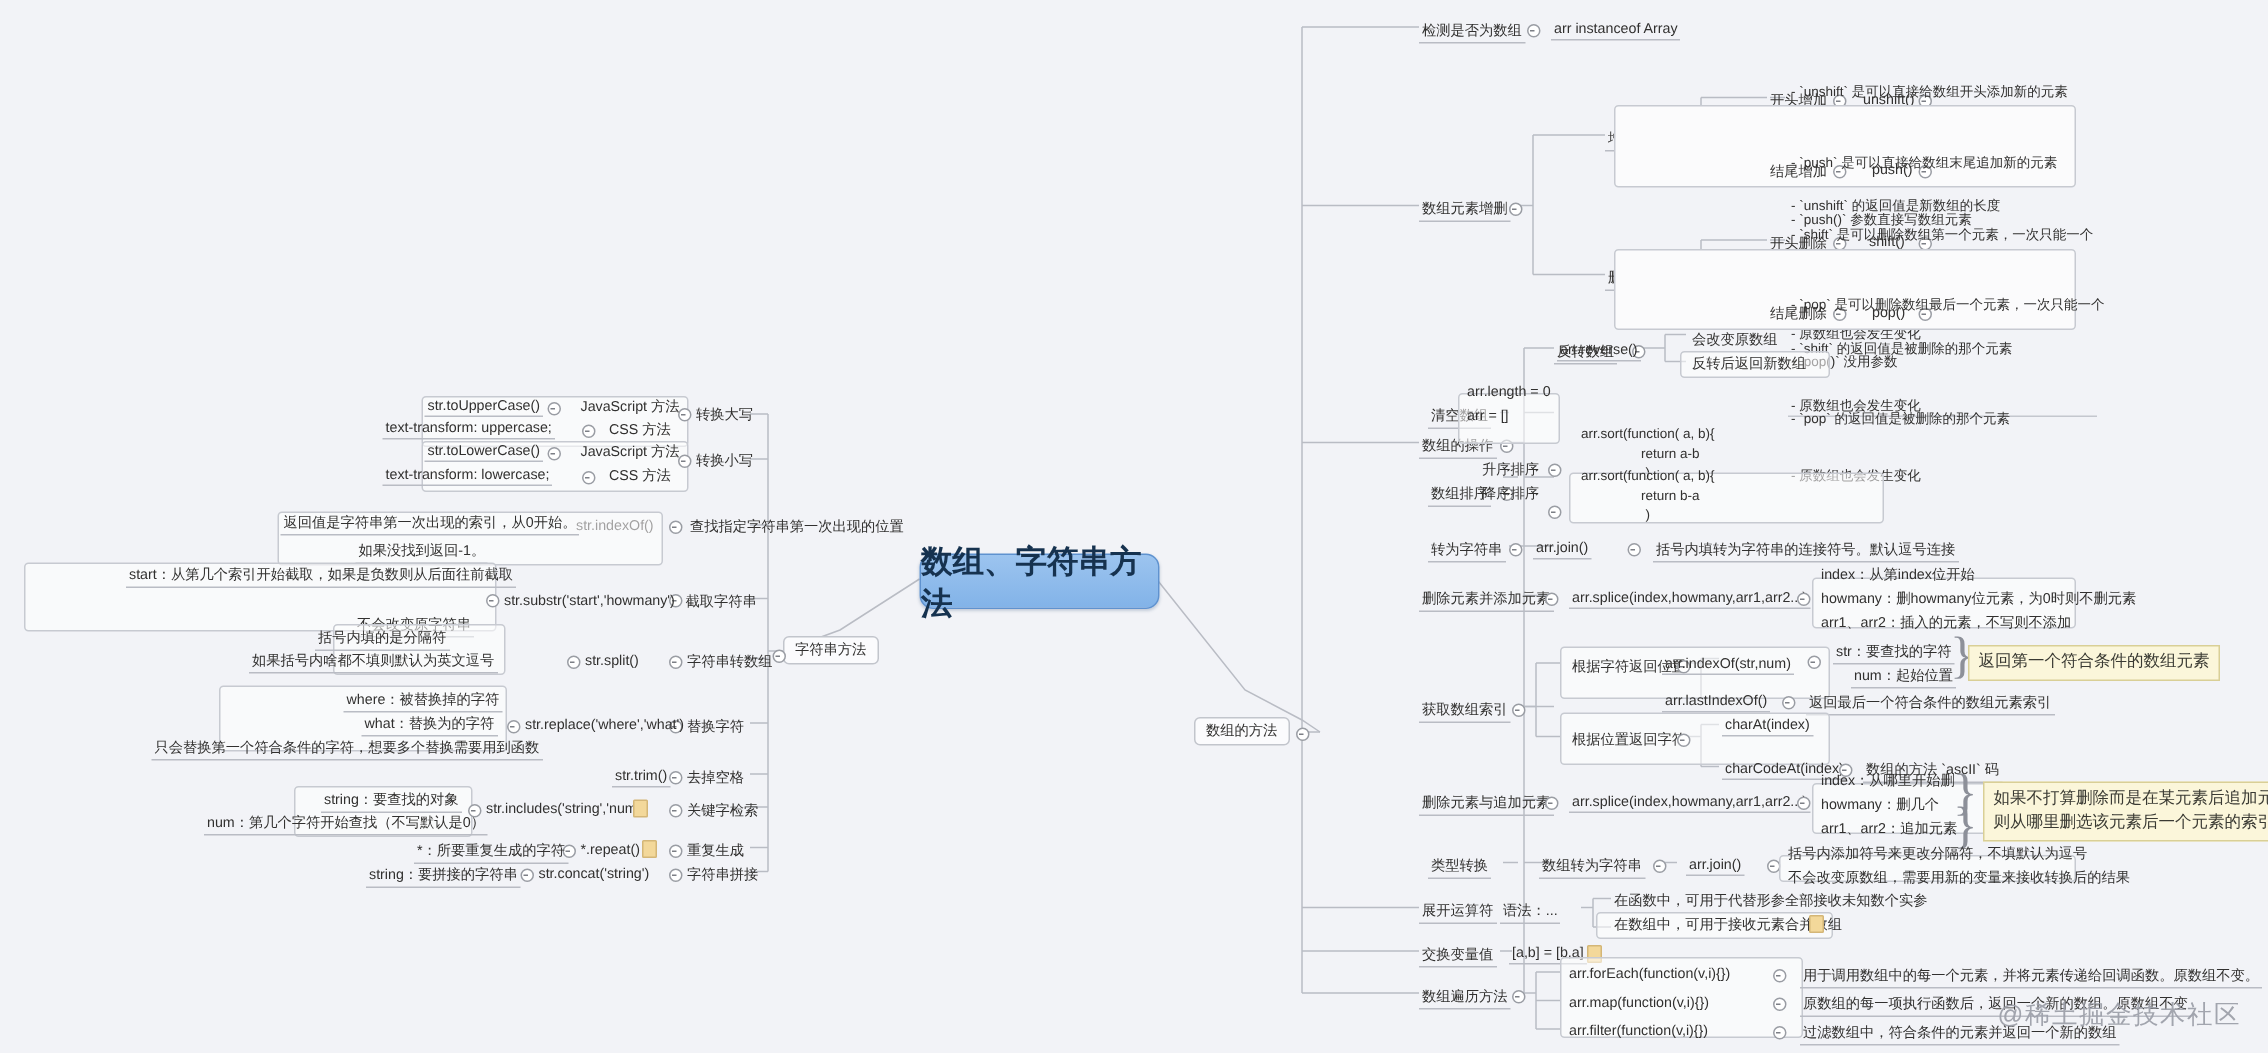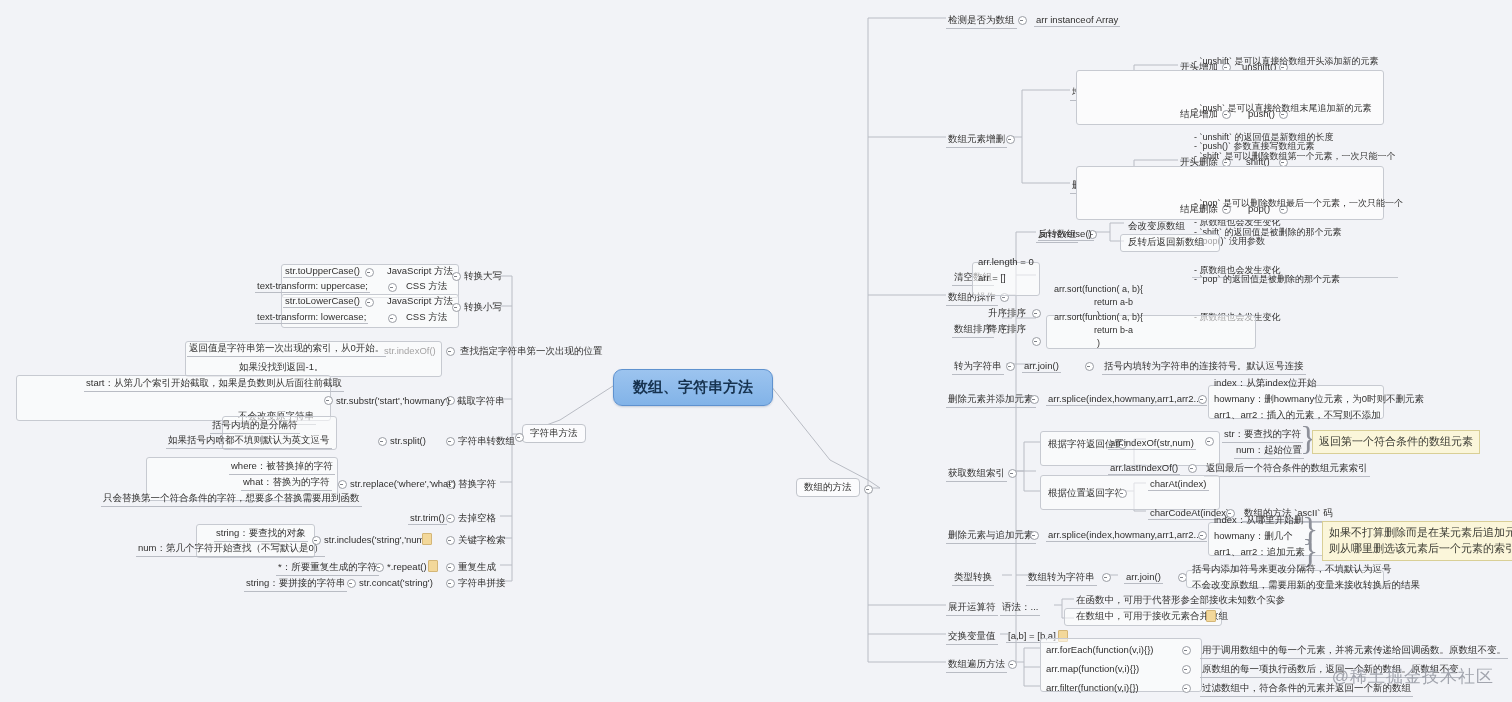--- a/index.html
+++ b/index.html
@@ -37,21 +37,21 @@
   }
   .multi .ln{border-bottom:1px solid #c4c7ce;display:block;padding:0 2px;}
   .multi .ln:last-child{border-bottom:1px solid #c4c7ce;}
 
   
   #root{
     position:absolute;left:613px;top:369px;width:158px;height:35px;
     background:linear-gradient(#9cc4ef,#82b3e8);
     border:1px solid #5f92cf;border-radius:9px;
     display:flex;align-items:center;justify-content:center;
-    font-size:15px;font-weight:bold;color:#16324f;
+    font-size:21px;font-weight:bold;color:#16324f;
     box-shadow:0 1px 2px rgba(60,90,130,.25);
   }
 
   
   .tog{
     position:absolute;width:7px;height:7px;border:1px solid #9a9da4;
     border-radius:50%;background:#fff;
   }
   .tog::before{
     content:"";position:absolute;left:1px;top:2.5px;width:3px;height:1px;background:#7c7f86;

